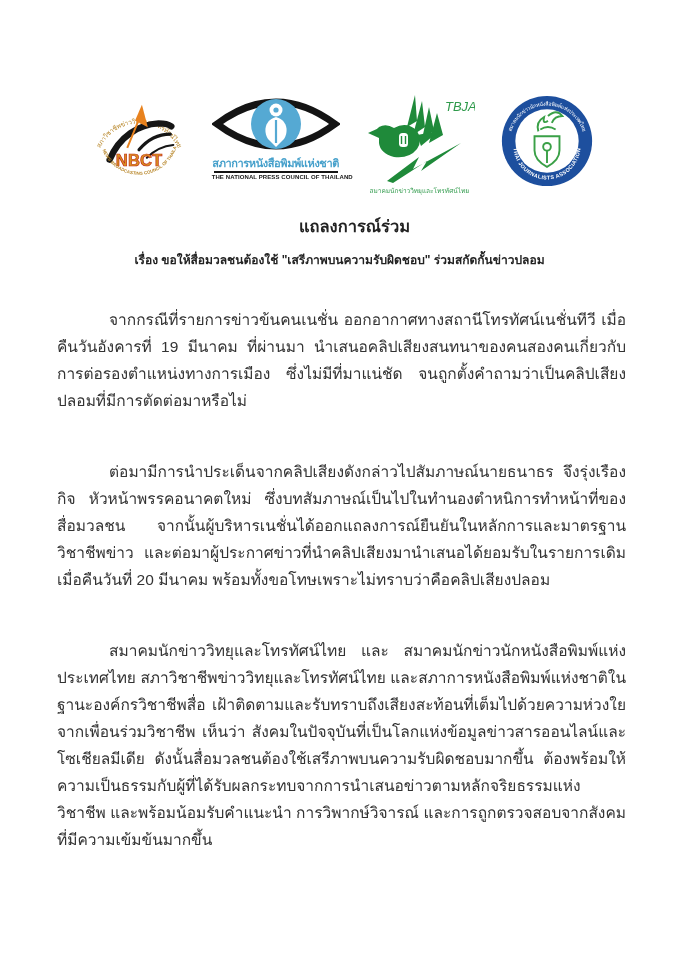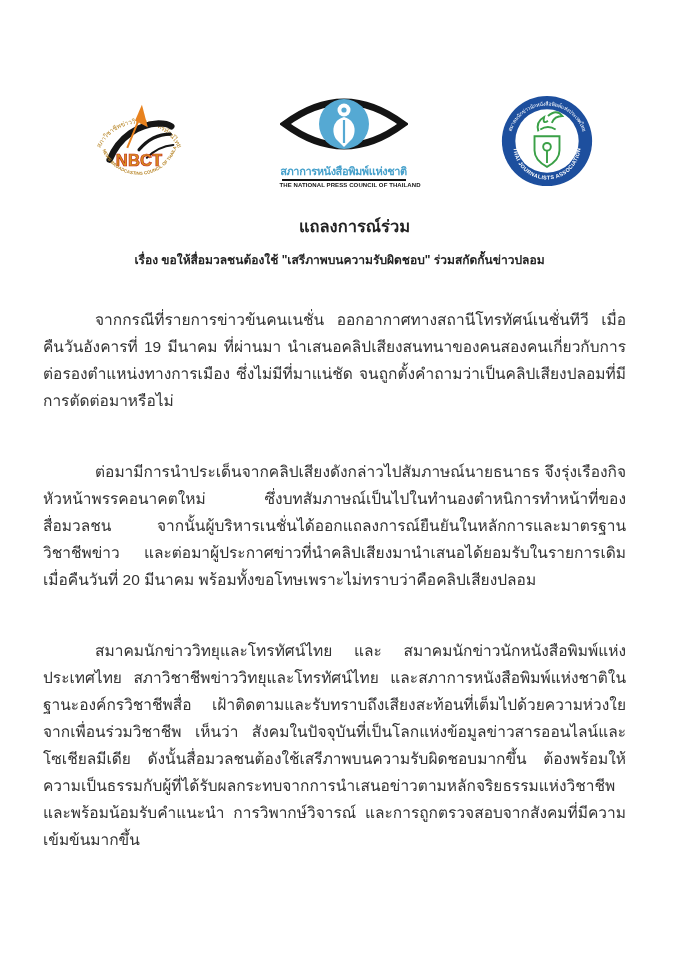--- a/index.html
+++ b/index.html
@@ -31,21 +31,21 @@
   .logo { flex: 0 0 auto; }
   .logo svg { display: block; }
 
   .pc-block { width: 128px; text-align: center; }
   .pc-thai {
     font-size: 11px;
     font-weight: bold;
     color: #45a0cb;
     letter-spacing: -0.4px;
     line-height: 12px;
-    margin-top: 10px;
+    margin-top: 2px;
     white-space: nowrap;
   }
   .pc-rule {
     height: 2px;
     background: #141414;
     margin: 2px 2px 1px 2px;
   }
   .pc-eng {
     font-size: 6px;
     font-weight: bold;
@@ -82,21 +82,21 @@
     text-align: center;
     font-size: 12px;
     font-weight: bold;
     color: #222222;
   }
 
   
   .doc-body {
     position: absolute;
     top: 306px;
-    left: 43px;
+    left: 57px;
     right: 53px;
   }
   .doc-body p {
     margin: 0 0 44px 0;
     font-size: 15.5px;
     line-height: 27px;
     text-align: justify;
     text-indent: 52px;
     color: #333333;
   }
@@ -136,20 +136,39 @@
         <circle cx="64" cy="17" r="6.5" fill="#ffffff"></circle>
         <circle cx="64" cy="17" r="2.6" fill="#55a9d3"></circle>
         <path d="M64,24 C75,27 77,38 72,46 L64,54 L56,46 C51,38 53,27 64,24 Z" fill="#ffffff"></path>
         <line x1="64" y1="27" x2="64" y2="50" stroke="#55a9d3" stroke-width="2.2"></line>
       </svg>
       <div class="pc-thai">สภาการหนังสือพิมพ์แห่งชาติ</div>
       <div class="pc-rule"></div>
       <div class="pc-eng">THE NATIONAL PRESS COUNCIL OF THAILAND</div>
     </div>
 
+    <div class="logo tbja-block">
+      <svg width="112" height="92" viewBox="0 0 112 92">
+        <g fill="#1f8a3a">
+          <path d="M52,2 L44,34 L54,28 Z"></path>
+          <path d="M59,8 L50,42 L62,34 Z"></path>
+          <path d="M66,14 L59,46 L71,38 Z"></path>
+          <path d="M74,20 L66,50 L80,42 Z"></path>
+          <path d="M16,42 Q11,38 16,34 Q23,30 31,35 Q44,28 54,38 Q60,47 54,56 Q46,66 31,64 Q17,60 16,50 Z"></path>
+          <path d="M16,35 L5,40 L16,45 Z"></path>
+          <path d="M54,42 L76,38 L58,53 Z"></path>
+        </g>
+        <rect x="36" y="40" width="9" height="14" rx="3.5" fill="#ffffff"></rect>
+        <line x1="38.5" y1="43" x2="38.5" y2="51" stroke="#1f8a3a" stroke-width="1.4"></line>
+        <line x1="42.5" y1="43" x2="42.5" y2="51" stroke="#1f8a3a" stroke-width="1.4"></line>
+        <path d="M24,88 L56,64 L50,76 L98,50 L58,78 L64,68 L30,90 Z" fill="#1f8a3a"></path>
+        <text x="82" y="18" font-size="13" font-style="italic" fill="#2f9a4b">TBJA</text>
+      </svg>
+      <div class="tbja-thai">สมาคมนักข่าววิทยุและโทรทัศน์ไทย</div>
+    </div>
 
     <div class="logo">
       <svg width="96" height="96" viewBox="0 0 100 100">
         <defs>
           <path id="tjaTop" d="M 11,52 A 39 39 0 0 1 89,52"></path>
           <path id="tjaBot" d="M 15,55 A 35 35 0 0 0 85,55"></path>
         </defs>
         <circle cx="50" cy="50" r="47" fill="#1d4f9e"></circle>
         <circle cx="50" cy="50" r="33" fill="#ffffff"></circle>
         <text font-size="5.4" fill="#ffffff" letter-spacing="-0.2">

